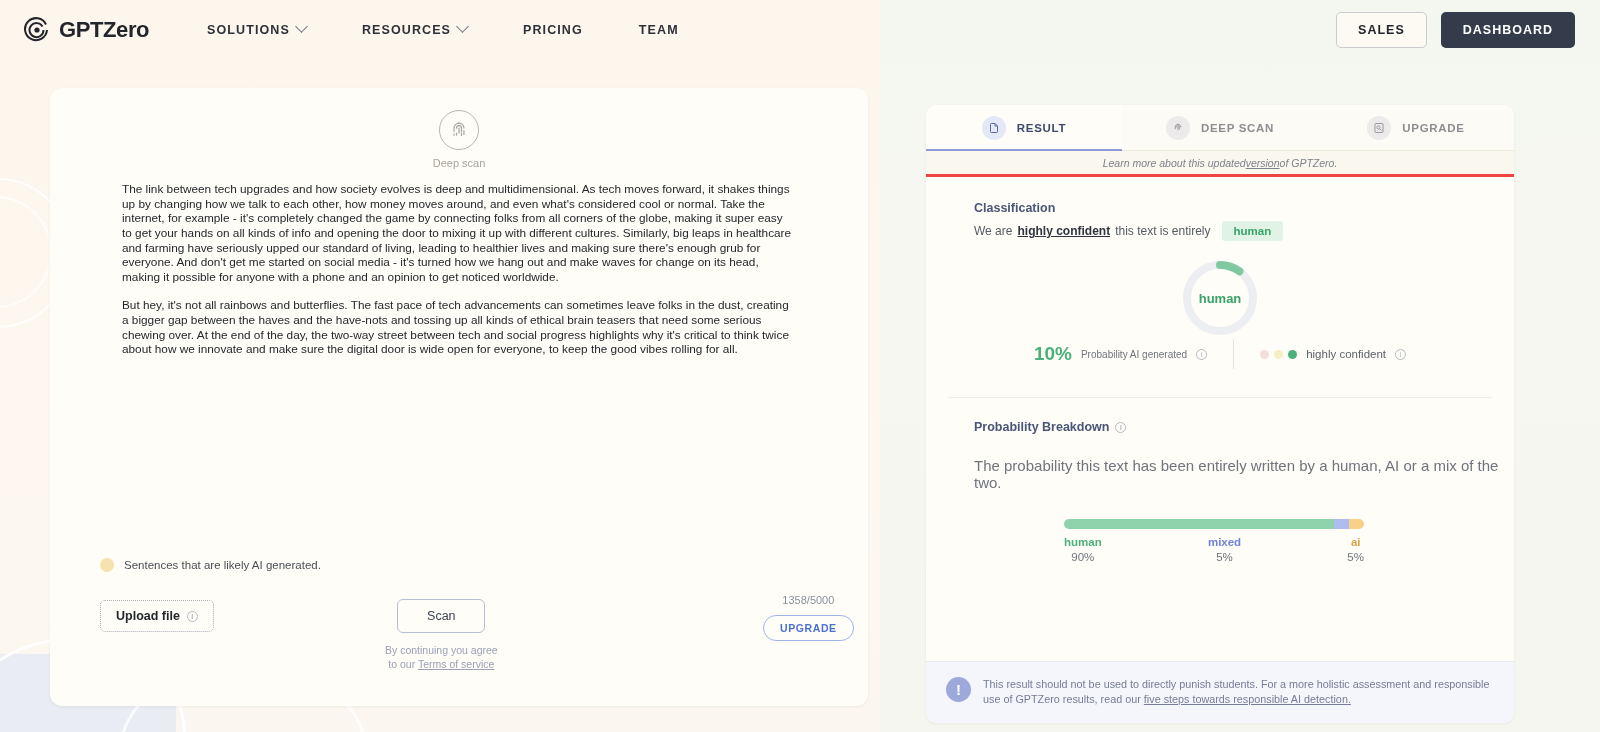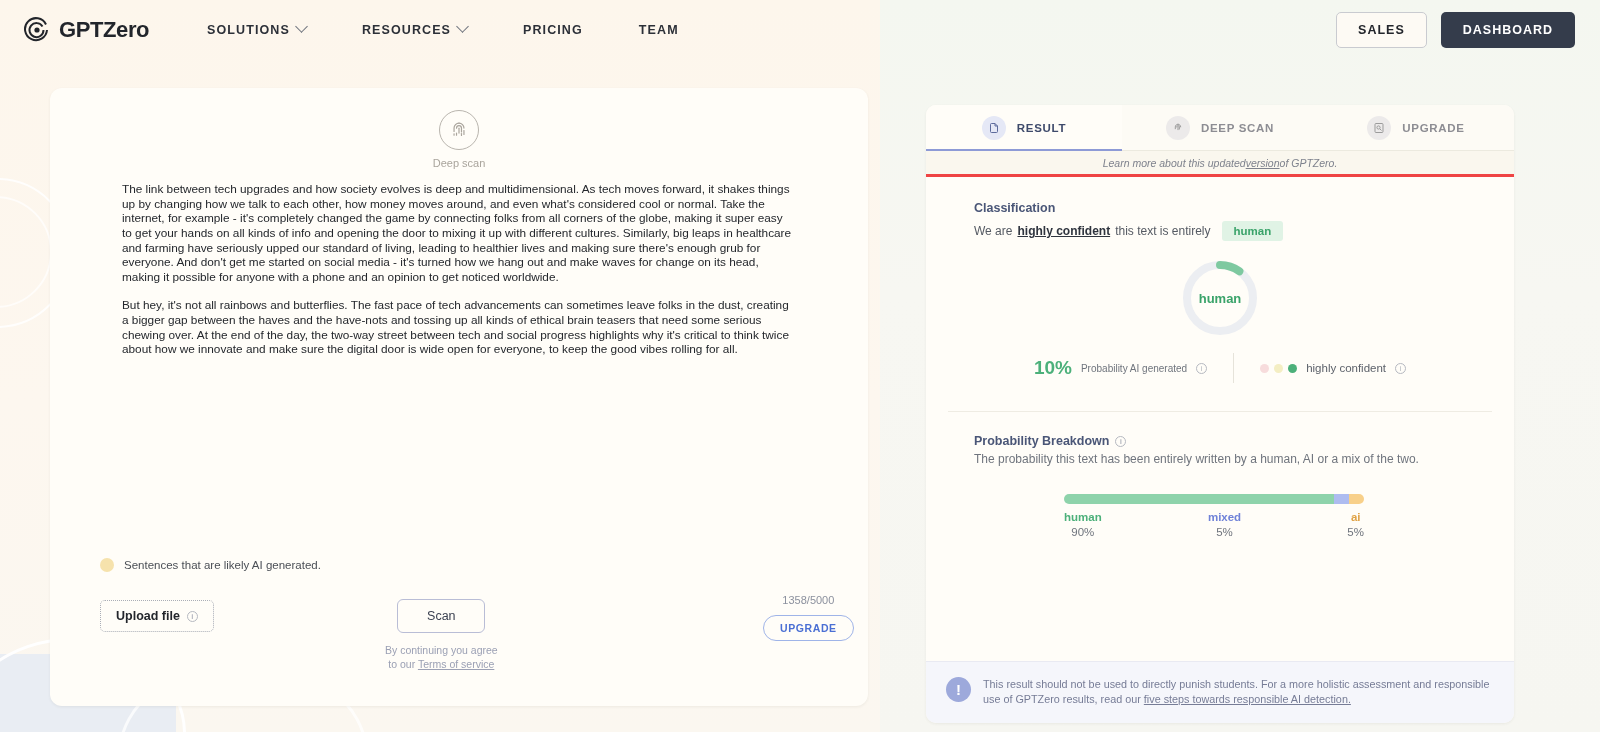--- a/index.html
+++ b/index.html
@@ -233,21 +233,21 @@
     margin-left: -48px;
   }
   .donut { position: relative; width: 82px; height: 82px; }
   .donut-label {
     position: absolute; inset: 0;
     display: flex; align-items: center; justify-content: center;
     font-size: 13px; font-weight: bold; color: #3aa36a;
   }
 
   .prob-row {
-    margin-top: 14px; margin-left: -48px;
+    margin-left: -48px;
     display: flex; align-items: center; justify-content: center; gap: 0;
   }
   .prob-left { display: flex; align-items: center; gap: 9px; padding-right: 26px; }
   .prob-pct { font-size: 19px; font-weight: bold; color: #4cb07a; }
   .prob-lbl { font-size: 10px; color: #6f747d; }
   .vdiv { width: 1px; height: 30px; background: #e6e3da; }
   .prob-right {
     display: flex; align-items: center; gap: 9px; padding-left: 26px;
   }
   .dots { display: flex; align-items: center; gap: 5px; }
@@ -260,21 +260,21 @@
   .info-ico {
     width: 11px; height: 11px; border-radius: 50%;
     border: 1px solid #b6b9c1; color: #b6b9c1;
     font-size: 8px; line-height: 9px; text-align: center;
     display: inline-block; cursor: pointer;
   }
 
   .divider-h { height: 1px; background: #efece3; margin: 28px 22px 0; }
 
   .sec-breakdown { padding: 22px 0 0 48px; }
-  .sec-desc { margin-top: 4px; font-size: 12px; color: #6f747d; }
+  .sec-desc { margin-top: 23px; font-size: 15px; color: #6f747d; }
 
   .bar-area { margin-top: 28px; margin-left: 90px; width: 300px; }
   .stack-bar {
     display: flex; height: 10px; border-radius: 5px; overflow: hidden;
   }
   .seg-human { background: #8ed3ab; }
   .seg-mixed { background: #aebcf0; }
   .seg-ai { background: #f8d08a; }
   .bar-labels {
     display: flex; justify-content: space-between; margin-top: 7px;

